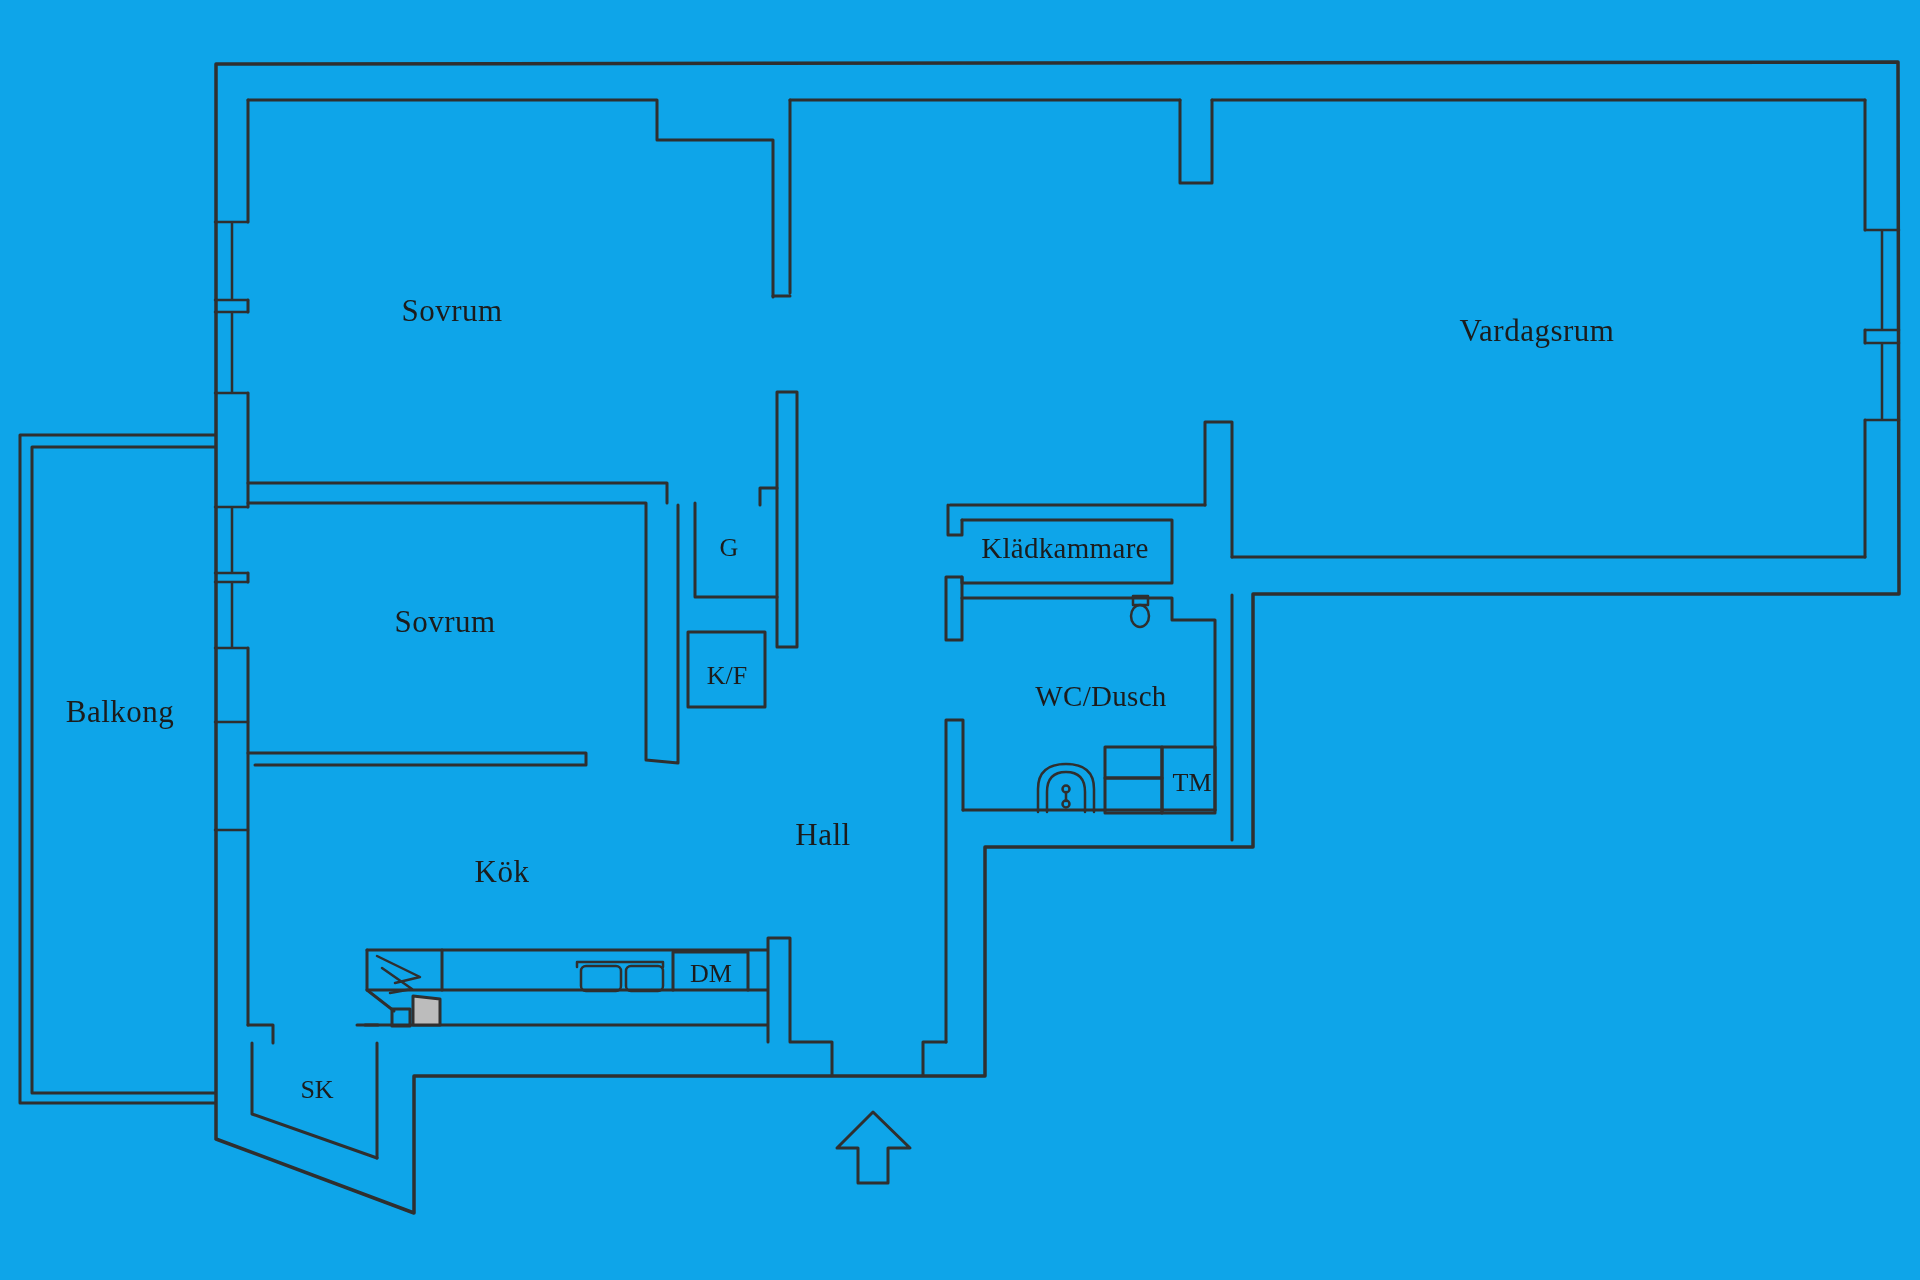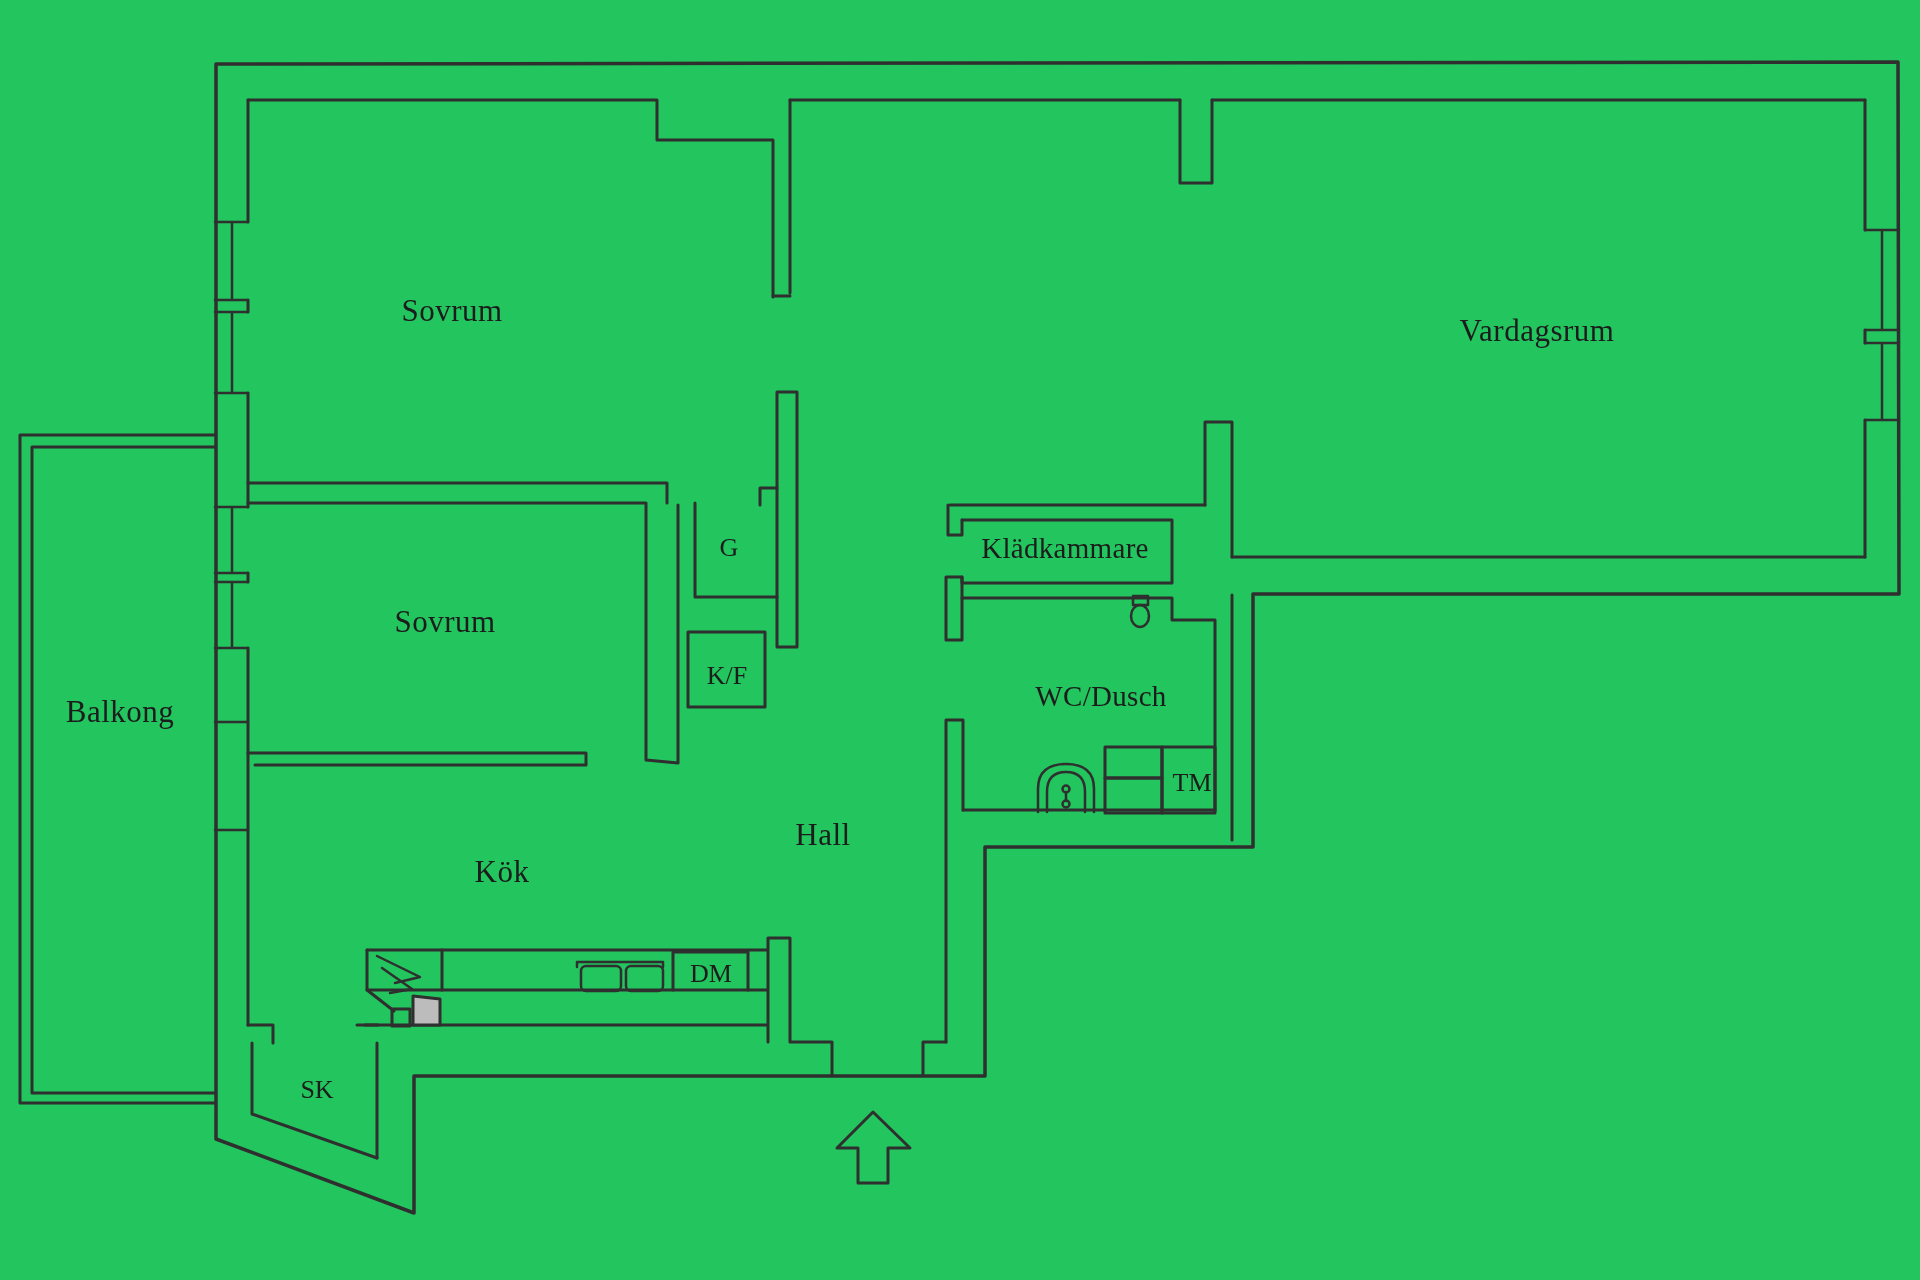--- a/index.html
+++ b/index.html
@@ -1,16 +1,16 @@
 <!DOCTYPE html>
 <html><head>
 <meta charset="utf-8">
 <style>
   html,body{margin:0;padding:0;background:#ffffff;}
-  .stage{position:relative;width:1920px;height:1280px;background:#22c55e;overflow:hidden;
+  .stage{position:relative;width:1920px;height:1280px;background:#0ea5e9;overflow:hidden;
          font-family:"Liberation Serif", serif;}
   svg{display:block}
   text{fill:#1c1c1c;}
   .lbl-lg{font-size:31px;letter-spacing:.5px;}
   .lbl-md{font-size:29px;letter-spacing:.3px;}
   .lbl-sm{font-size:26px;}
 </style>
 </head>
 <body>
 

